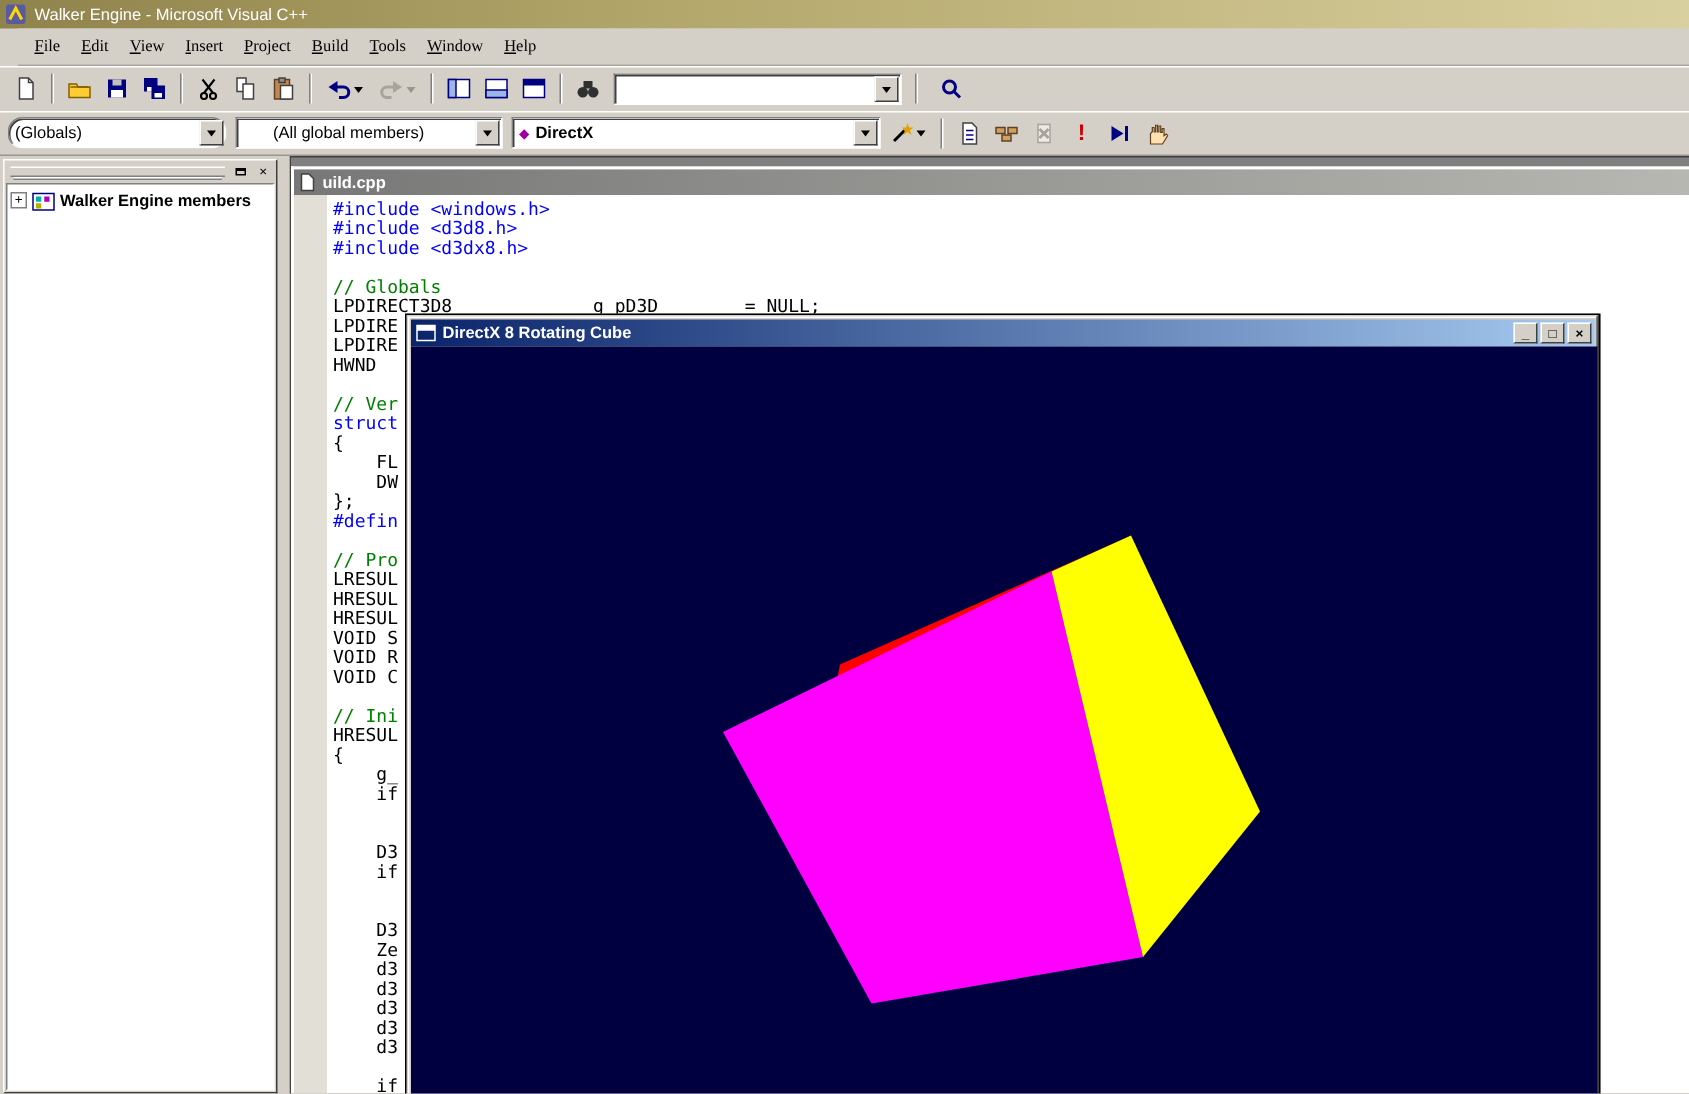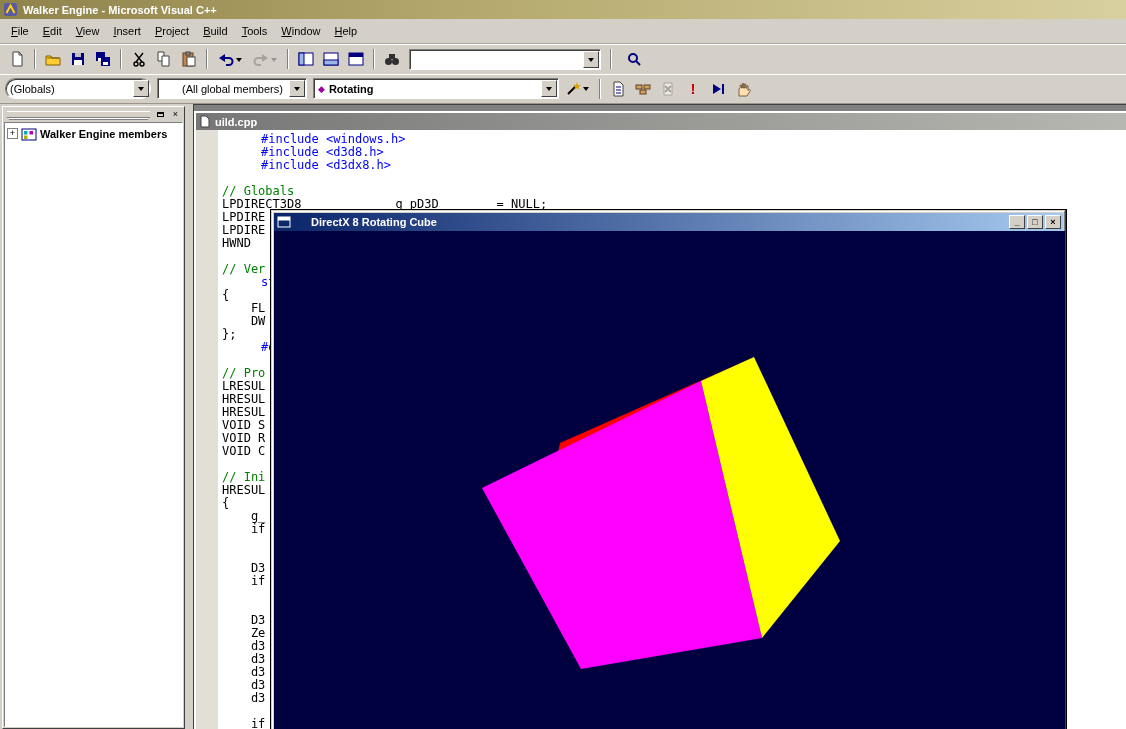--- a/index.html
+++ b/index.html
@@ -9,28 +9,29 @@
     background:#d4d0c8;
     font-family:"Liberation Sans", sans-serif;
     font-size:11px;
     color:#000;
   }
   
   .titlebar {
     position:absolute; left:0; top:0; right:0; height:19px;
     background:linear-gradient(90deg,#8f834c 0%, #b3a76b 40%, #d9d0a0 100%);
     display:flex; align-items:center; gap:5px; padding-left:3px;
-    color:#fff; font-weight:bold;
+    color:#fff; font-weight:normal;
   }
   
   .menubar {
-    position:absolute; left:0; top:19px; right:0; height:25px;
+    position:absolute; left:12px; top:19px; right:0; height:25px;
     display:flex; align-items:center; padding-left:4px;
     border-bottom:1px solid #aaa69e;
     background:#d4d0c8;
+    font-family:Liberation Serif, serif;
   }
   .menu-item { padding:4px 7px; }
   .menu-item u { text-decoration:underline; }
   
   .toolbar {
     position:absolute; left:0; right:0; height:30px;
     display:flex; align-items:center; padding-left:5px; gap:1px;
     background:#d4d0c8; box-shadow:inset 0 1px #ffffff;
   }
   .tb1 { top:44px; } .tb2 { top:74px; border-bottom:1px solid #9a968e;}
@@ -87,31 +88,31 @@
   }
   .child-title {
     height:17px; background:linear-gradient(90deg,#777777,#b8b8b2);
     color:#fff; font-weight:bold; display:flex; align-items:center; gap:4px; padding-left:3px;
   }
   .child-body { flex:1; position:relative; background:#fff; overflow:hidden; }
   .sel-margin { position:absolute; left:0; top:0; bottom:0; width:22px; background:#e2dfd6; }
   .code { position:absolute; left:26px; top:3px; font-family:"DejaVu Sans Mono", monospace;
           font-size:12px; line-height:13px; white-space:pre; }
   .cl { height:13px; white-space:pre; }
-  .cl.b { color:#0000ff;margin-left:39px; } .cl.g { color:#008000; } .cl.k { color:#000000; }
+  .cl.b { color:#0000ff; } .cl.g { color:#008000; } .cl.k { color:#000000; }
   
   .dxwin {
     position:absolute; left:270px; top:209px; width:797px; height:540px;
     background:#d4d0c8; padding:3px;
     box-shadow: inset -1px -1px #404040, inset 1px 1px #d4d0c8, inset -2px -2px #808080, inset 2px 2px #fff;
     border:1px solid #000;
   }
   .dx-title {
     height:18px; background:linear-gradient(90deg,#0a246a,#a6caf0);
-    display:flex; align-items:center; gap:20px; padding:0 2px 0 3px;
+    display:flex; align-items:center; gap:4px; padding:0 2px 0 3px;
     color:#fff; font-weight:bold;
   }
   .dx-title-text { flex:1; }
   .dx-btns { display:flex; gap:2px; }
   .dxb {
     width:16px; height:14px; background:#d4d0c8; color:#000; font-weight:bold;
     border:1px solid; border-color:#fff #404040 #404040 #fff;
     display:flex; align-items:center; justify-content:center; font-size:9px; line-height:9px;
   }
   .dx-client { position:relative; width:791px; height:516px; overflow:hidden; }
@@ -251,30 +252,30 @@
 </div>
 
 <div class="toolbar tb2">
   <span class="combo" style="width:146px;border-radius:10px;">
     <span>(Globals)</span>
     <span class="combo-btn">
         <span class="darr"></span>
       </span>
   </span>
   <span style="width:4px;"></span>
-  <span class="combo" style="width:150px;padding-left:24px;">
+  <span class="combo" style="width:178px;padding-left:24px;">
     <span>(All global members)</span>
     <span class="combo-btn">
         <span class="darr"></span>
       </span>
   </span>
   <span style="width:4px;"></span>
   <span class="combo" style="width:246px;">
     <span class="fn-icon">◆</span>
-    <span class="bold">Rotating</span>
+    <span class="bold">DirectX</span>
     <span class="combo-btn">
         <span class="darr"></span>
       </span>
   </span>
   <span class="btn wide">
     <svg width="15" height="15">
         <line x1="2" y1="13" x2="9" y2="6" stroke="#000" stroke-width="2"></line>
         <polygon points="11,1 12,4 15,4 12.7,5.8 13.6,9 11,7 8.4,9 9.3,5.8 7,4 10,4" fill="#e0a000"></polygon>
       </svg>
     <span class="darr"></span>

